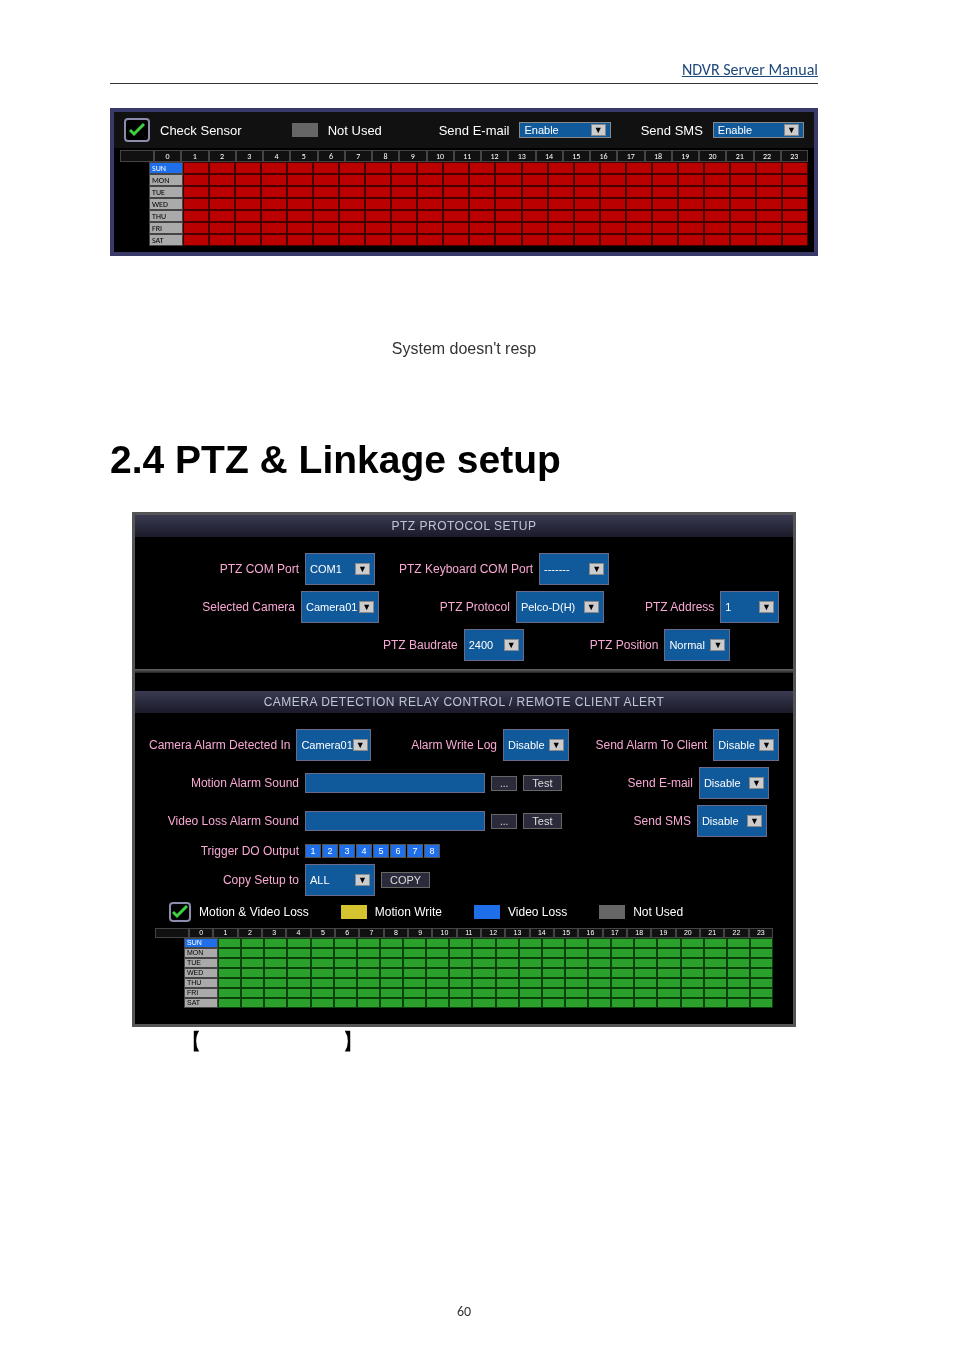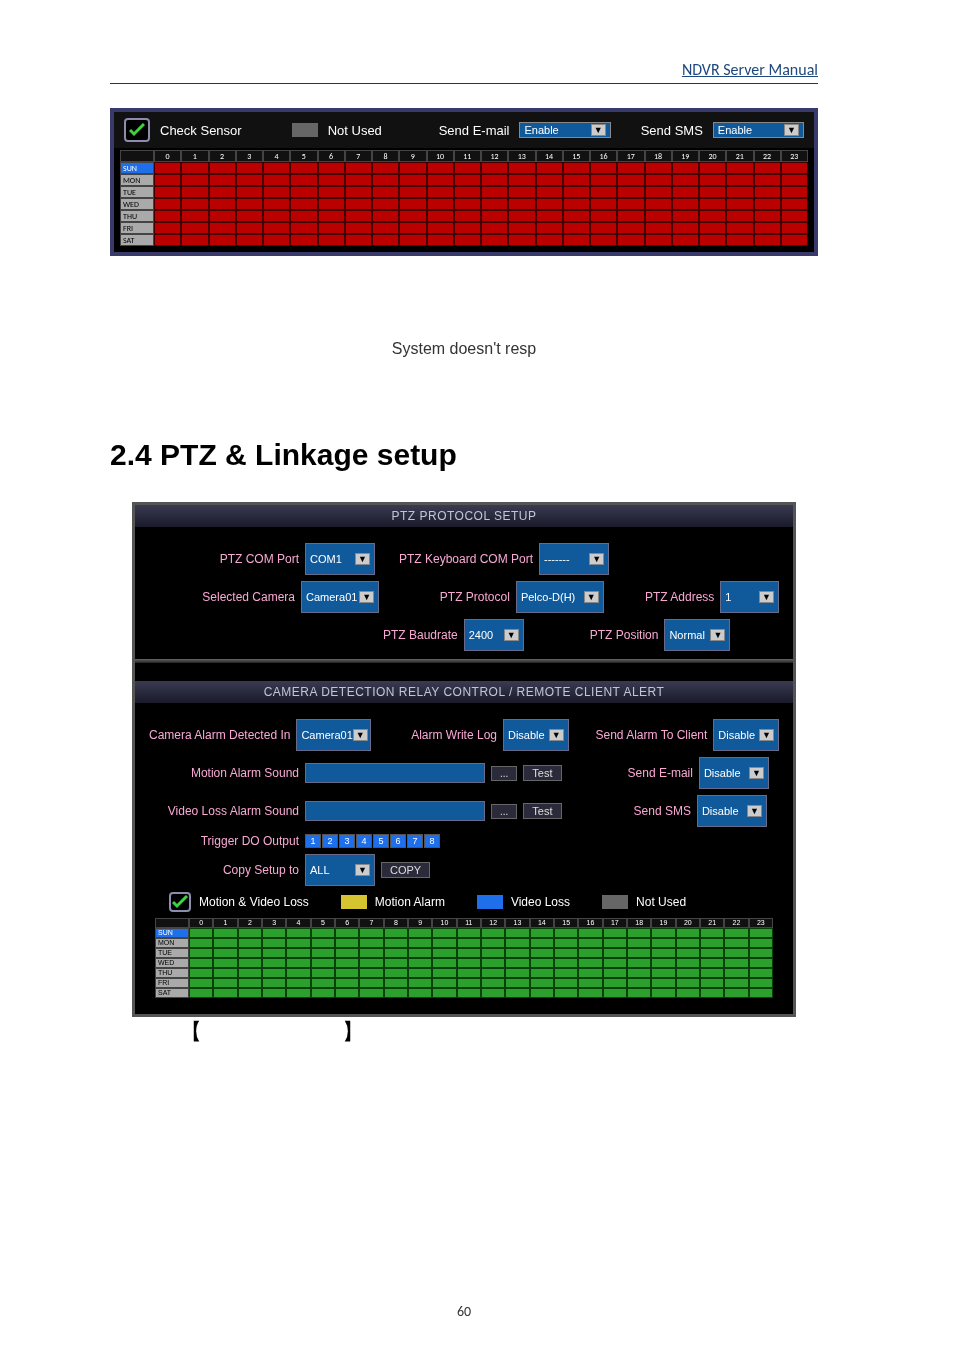--- a/index.html
+++ b/index.html
@@ -12,28 +12,28 @@
   .fig1-top { display: flex; align-items: center; padding: 6px 10px; gap: 10px; color: #fff; font-family: Tahoma, sans-serif; font-size: 13px; }
   .check-icon { width: 22px; height: 20px; border: 2px solid #8c8cad; border-radius: 4px; background: #000; display: flex; align-items: center; justify-content: center; }
   .check-icon svg { width: 16px; height: 14px; }
   .swatch { width: 26px; height: 14px; display: inline-block; }
   .swatch-grey { background: #666; }
   .dd { background: #105a9c; color: #fff; font-size: 11px; padding: 1px 4px; border: 1px solid #888; display: inline-flex; align-items: center; gap: 4px; }
   .dd .arrow { background: #ccc; color: #000; font-size: 9px; padding: 0 2px; border: 1px solid #888; }
   .sched { background: #000; padding: 2px 6px 6px 6px; }
   .sched-hours { display: grid; grid-template-columns: 34px repeat(24, 1fr); }
   .sched-hours div { font-size: 8px; color: #fff; text-align: center; border: 1px solid #444; background: #111; line-height: 10px; }
-  .sched-row { display: grid; grid-template-columns: 34px repeat(24, 1fr); }
+  .sched-row { display: grid; grid-template-columns: 34px repeat(24, 1fr); margin-left: 29px; }
   .sched-row .lab { font-size: 8px; color: #000; background: #aaa; border: 1px solid #444; text-align: left; padding-left: 2px; line-height: 10px; }
   .sched-row .cell { background: #b00; border: 1px solid #400; height: 10px; }
   .sun-lab { background: #1f6feb !important; color: #fff !important; }
 
   .caption { font-family: Arial, sans-serif; font-size: 16px; color: #333; text-align: center; margin: 84px 0 80px 0; }
 
-  .h2 { font-family: Verdana, Tahoma, sans-serif; font-weight: bold; font-size: 30px; color: #000; margin: 0 0 30px 0; }
+  .h2 { font-family: Verdana, Tahoma, sans-serif; font-weight: bold; font-size: 39px; color: #000; margin: 0 0 30px 0; }
   .h3 { font-family: Verdana, Tahoma, sans-serif; font-weight: bold; font-size: 22px; color: #000; margin: 60px 0 12px 0; }
 
   
   .fig2-box { width: 658px; margin: 0 auto; background: #000; border: 3px solid #555; font-family: Tahoma, sans-serif; }
   .panel-title { background: linear-gradient(#3a3a52, #1a1a2a); color: #bfc6d4; font-size: 12px; text-align: center; padding: 4px 0; letter-spacing: 0.5px; }
   .panel-body { padding: 10px 14px; }
   .row { display: flex; align-items: center; gap: 6px; margin: 6px 0; font-size: 12px; color: #ddd; }
   .row .lab { color: #f9a8d4; text-align: right; white-space: nowrap; }
   .fld { background: #105a9c; color: #fff; font-size: 11px; padding: 9px 4px; border: 1px solid #6a6a8a; display: inline-flex; align-items: center; min-width: 30px; }
   .fld .dda { margin-left: auto; background: #ccc; color: #000; font-size: 9px; padding: 0 2px; border: 1px solid #888; }
@@ -425,21 +425,21 @@
 
       <div class="legend2">
         <span class="check-icon" style="width:18px;height:16px">
             <svg viewBox="0 0 16 14">
               <path d="M1 7 L5 11 L15 1" stroke="#3fd23f" stroke-width="3" fill="none"></path>
             </svg>
           </span>
         <span>Motion &amp; Video Loss</span>
         <span style="width:16px"></span>
         <span class="swatch sw-yellow"></span>
-        <span>Motion Alarm</span>
+        <span>Motion Write</span>
         <span style="width:16px"></span>
         <span class="swatch sw-blue"></span>
         <span>Video Loss</span>
         <span style="width:16px"></span>
         <span class="swatch sw-grey"></span>
         <span>Not Used</span>
       </div>
 
       <div class="sched sched2">
         <div class="sched-hours" id="fig2-hours">

